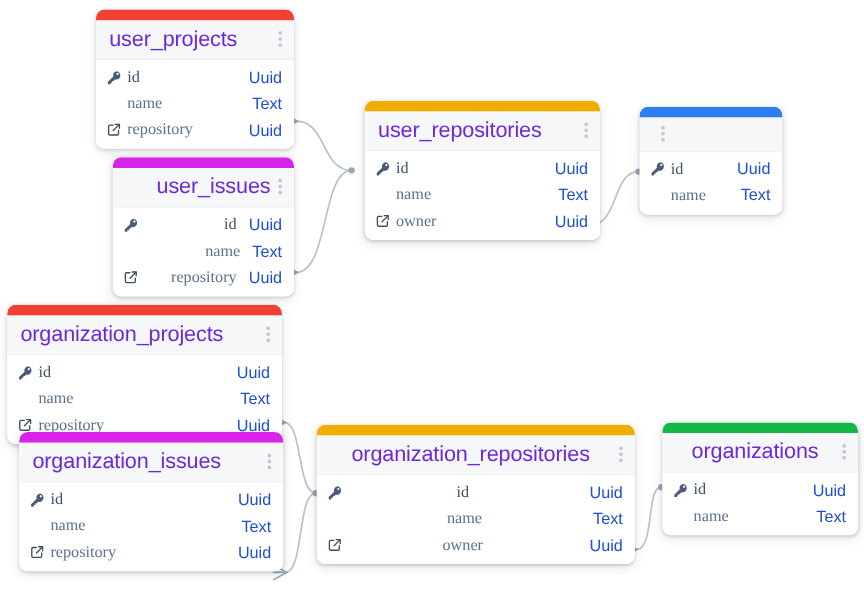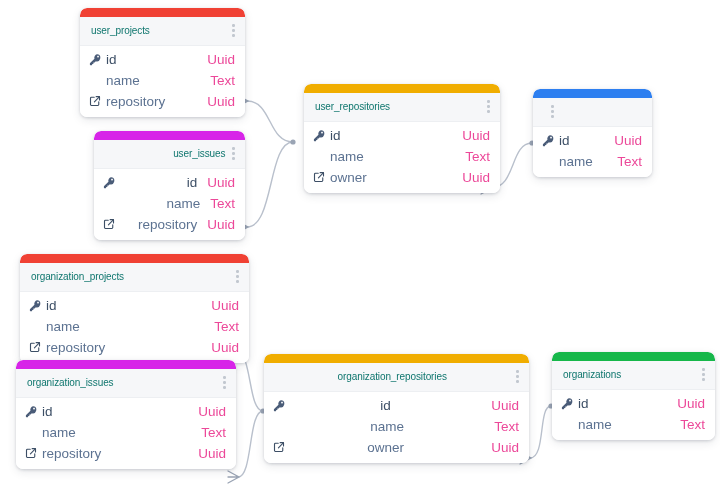--- a/index.html
+++ b/index.html
@@ -23,53 +23,53 @@
   }
   .accent{height:9px;width:100%;border-radius:7px 7px 0 0;}
   .card-header{
     background:#f6f7f9;
     display:flex;align-items:center;
     padding:5px 9px 6px 11px;
     border-bottom:1px solid #edeff2;
   }
   .card-title{
     flex:1 1 auto;
-    font-size:10px;
-    color:#0f766e;
+    font-size:18px;
+    color:#6d28d9;
     letter-spacing:-.1px;
     white-space:nowrap;
   }
   .kebab{
     flex:0 0 auto;display:flex;flex-direction:column;
     gap:2.5px;align-items:center;padding:2px 1px 2px 7px;cursor:pointer;
   }
   .kebab i{display:block;width:2.6px;height:2.6px;border-radius:50%;background:#c2c8d0;}
 
   .fields{padding:3px 0 5px 0;background:#fff;}
   .field-row{
     display:flex;align-items:center;
     padding:3px 10px 3px 9px;
     font-size:13.5px;
     white-space:nowrap;
   }
   .f-icon{flex:0 0 16px;width:16px;height:14px;display:flex;align-items:center;justify-content:flex-start;}
   .f-icon.blank{visibility:hidden;}
-  .f-name{flex:1 1 auto;color:#5c7291;padding-left:1px;}
+  .f-name{flex:1 1 auto;color:#5c7291;padding-left:1px;font-family:Liberation Serif, serif;}
   .f-name.pk{color:#3d4f66;}
-  .f-type{flex:0 0 auto;color:#ec4899;padding-left:10px;}
+  .f-type{flex:0 0 auto;color:#1d4ed8;padding-left:10px;}
 
   
   #card-user_projects{left:80px;top:8px;width:165px;}
   #card-user_issues{left:94px;top:131px;width:151px;text-align:right;}
   #card-user_repositories{left:304px;top:84px;width:196px;}
   #card-users{left:533px;top:89px;width:119px;}
-  #card-organization_projects{left:20px;top:254px;width:229px;}
+  #card-organization_projects{left:6px;top:254px;width:229px;}
   #card-organization_issues{left:16px;top:360px;width:220px;}
   #card-organization_repositories{left:264px;top:354px;width:265px;text-align:center;}
-  #card-organizations{left:552px;top:352px;width:163px;}
+  #card-organizations{left:552px;top:352px;width:163px;text-align:center;}
 
   #card-users .f-name, #card-organizations .f-name{flex:0 0 auto;}
   #card-users .f-type, #card-organizations .f-type{margin-left:auto;}
 </style>
 </head>
 <body>
 
 <div id="canvas">
 
   <svg id="edges" viewBox="0 0 720 500" xmlns="http://www.w3.org/2000/svg">

